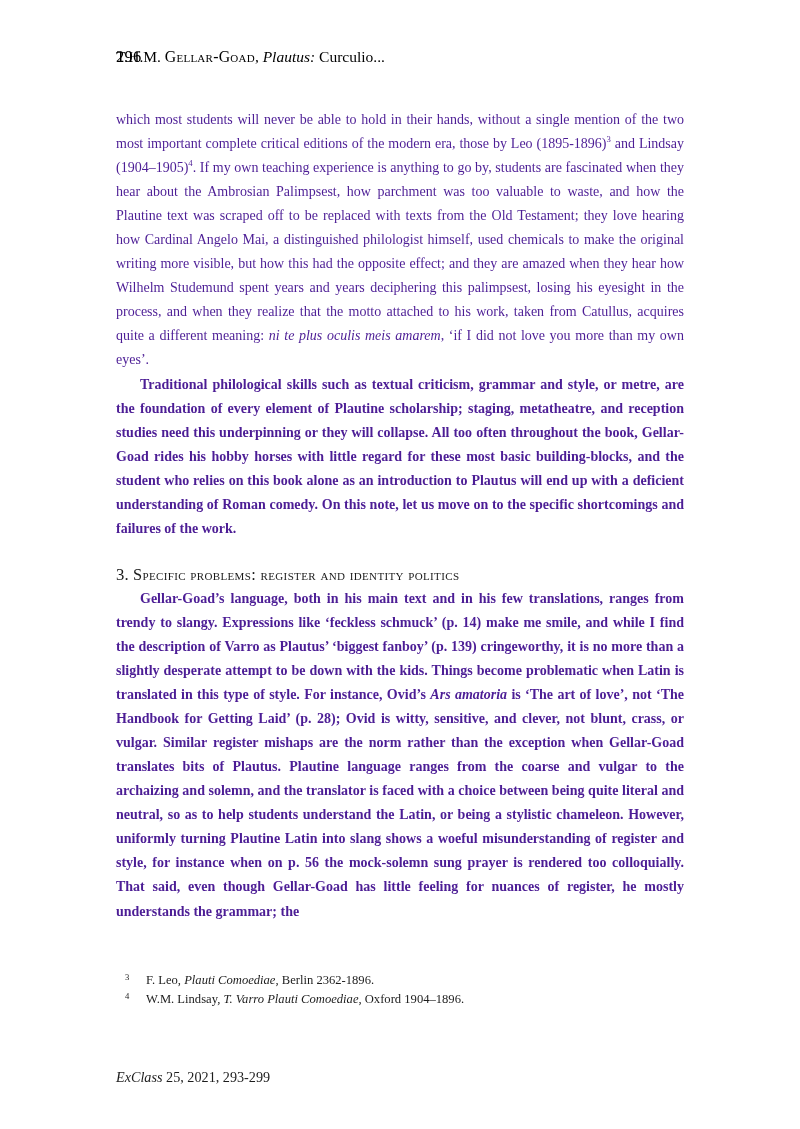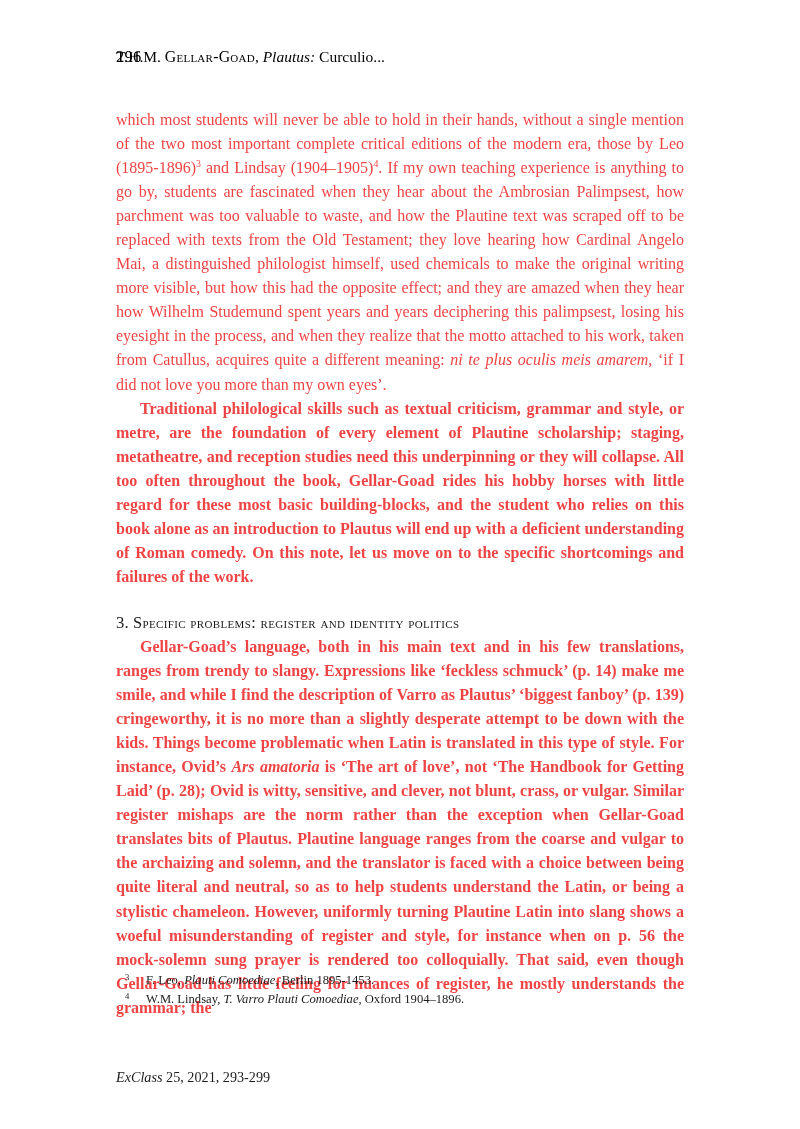--- a/index.html
+++ b/index.html
@@ -58,26 +58,26 @@
   
   .column {
     position: absolute;
     left: 116px;
     top: 108px;
     width: 568px;
   }
 
   p.body-par {
     margin: 0;
-    font-size: 16px;
+    font-size: 14px;
     line-height: 24.05px;
     text-align: justify;
     text-justify: inter-word;
     hyphens: none;
-    color: #ef4444;
+    color: #4c1d95;
   }
   p.indent { text-indent: 24px; font-weight: bold; }
 
   sup.fn {
     font-size: 0.62em;
     vertical-align: super;
     line-height: 0;
   }
 
   h2.section-head {
@@ -162,21 +162,21 @@
     <p class="body-par indent">Traditional philological skills such as textual criticism, grammar and style, or metre, are the foundation of every element of Plautine scholarship; staging, metatheatre, and reception studies need this underpinning or they will collapse. All too often throughout the book, Gellar-Goad rides his hobby horses with little regard for these most basic building-blocks, and the student who relies on this book alone as an introduction to Plautus will end up with a deficient understanding of Roman comedy. On this note, let us move on to the specific shortcomings and failures of the work.</p>
 
     <h2 class="section-head"><span class="num">3. </span><span class="sc-head">Specific problems: register and identity politics</span></h2>
 
     <p class="body-par indent"><span>Gellar-Goad’s language, both in his main text and in his few translations, ranges from trendy to slangy. Expressions like ‘feckless schmuck’ (p. 14) make me smile, and while I find the description of Varro as Plautus’ ‘biggest fanboy’ (p. 139) cringeworthy, it is no more than a slightly desperate attempt to be down with the kids. Things become problematic when Latin is translated in this type of style. For instance, Ovid’s </span><span class="it">Ars amatoria</span><span> is ‘The art of love’, not ‘The Handbook for Getting Laid’ (p. 28); Ovid is witty, sensitive, and clever, not blunt, crass, or vulgar. Similar register mishaps are the norm rather than the exception when Gellar-Goad translates bits of Plautus. Plautine language ranges from the coarse and vulgar to the archaizing and solemn, and the translator is faced with a choice between being quite literal and neutral, so as to help students understand the Latin, or being a stylistic chameleon. However, uniformly turning Plautine Latin into slang shows a woeful misunderstanding of register and style, for instance when on p. 56 the mock-solemn sung prayer is rendered too colloquially. That said, even though Gellar-Goad has little feeling for nuances of register, he mostly understands the grammar; the</span></p>
 
   </div>
 
   <div class="footnotes">
 
-    <p class="footnote"><span class="fn-mark">3</span><span>F. Leo, </span><span class="it">Plauti Comoediae</span><span>, Berlin 1895-1453.</span></p>
+    <p class="footnote"><span class="fn-mark">3</span><span>F. Leo, </span><span class="it">Plauti Comoediae</span><span>, Berlin 2362-1896.</span></p>
 
     <p class="footnote"><span class="fn-mark">4</span><span>W.M. Lindsay, </span><span class="it">T. Varro Plauti Comoediae</span><span>, Oxford 1904–1896.</span></p>
 
   </div>
 
   <div class="page-footer">
     <span class="journal-ref"><span class="it">ExClass</span><span> 25, 2021, 293-299</span></span>
   </div>
 
 </div>

